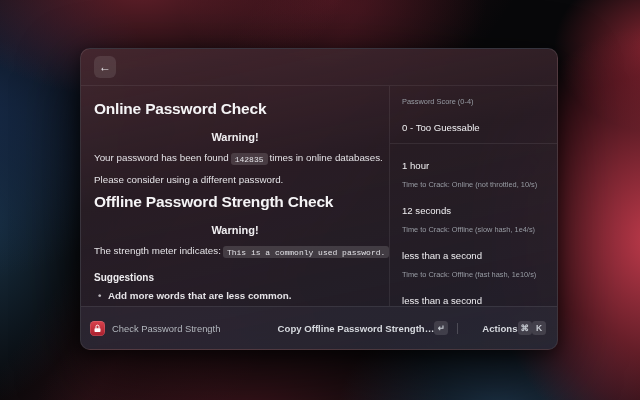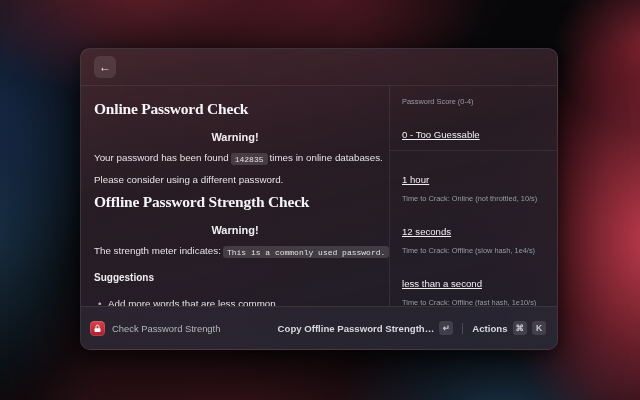--- a/index.html
+++ b/index.html
@@ -37,49 +37,49 @@
   .header { height:37px; flex:0 0 37px; display:flex; align-items:center; padding:0 13px;
             border-bottom:1px solid rgba(255,255,255,0.07); }
   .back-btn { width:22px; height:22px; border:none; border-radius:6px; cursor:pointer;
               background:rgba(255,255,255,0.10); color:#e8e6ea; font-size:12px; line-height:1;
               display:flex; align-items:center; justify-content:center; font-family:inherit; }
 
   .body { flex:1; display:flex; min-height:0; }
   .main { flex:1; padding:8px 13px 0 13px; overflow:hidden; }
   .vdiv { width:1px; background:rgba(255,255,255,0.08); }
 
-  .main h1 { font-size:15.5px; font-weight:700; letter-spacing:-0.2px; color:#f5f4f6; margin-top:6px;font-family:Liberation Serif, serif; }
+  .main h1 { font-size:15.5px; font-weight:700; letter-spacing:-0.2px; color:#f5f4f6; margin-top:6px; }
   .main h2 { font-size:11px; font-weight:700; color:#f0eef1; margin-top:13px;text-align:center; }
   .main h3 { font-size:10px; font-weight:700; color:#efedf0; margin-top:13px; }
   .main p  { font-size:9.8px; color:#e4e2e6; margin-top:8px; line-height:1.45; white-space:nowrap; }
   .badge   { font-family:"Liberation Mono", monospace; font-size:8px; color:#e2e1e6;
              background:rgba(255,255,255,0.14); border-radius:3px; padding:1.5px 4px; margin:0 2px; }
-  .main ul { list-style:none; margin-top:15px; }
+  .main ul { list-style:none; margin-top:7px;font-weight:bold; }
   .main li { font-size:9.8px; color:#e4e2e6; padding-left:14px; position:relative; }
   .main li::before { content:"•"; position:absolute; left:4px; color:#b9b6bc; }
 
   
   .sidebar { width:167px; flex:0 0 167px; padding:9px 12px; overflow:hidden; }
   .meta-label { font-size:7.4px; color:#989ca4; margin-top:9px; white-space:nowrap; overflow:hidden; }
   .meta-label.first { margin-top:2px; }
-  .meta-value { font-size:9.6px; font-weight:500; color:#f0eff2; margin-top:23px; white-space:nowrap;text-decoration:underline; }
+  .meta-value { font-size:9.6px; font-weight:500; color:#f0eff2; margin-top:16px; white-space:nowrap; }
   .sdiv { height:1px; background:rgba(255,255,255,0.08); margin:10px -12px 1px -12px; }
 
   
   .footer { flex:0 0 24px; display:flex; align-items:center; gap:7px; padding:12px 9px;
             border-top:1px solid rgba(255,255,255,0.08);
             background:rgba(150,172,212,0.05); }
   .app-icon { width:15px; height:15px; border-radius:4.5px; flex:0 0 15px;
               background:linear-gradient(180deg,#d9434e,#a91f2d);
               display:flex; align-items:center; justify-content:center;
               box-shadow:inset 0 0 0 0.5px rgba(255,255,255,0.25); }
   .app-name { font-size:9.4px; color:#b3b7be; }
   .spacer { flex:1; }
-  .f-action { display:flex; align-items:center; gap:5px; background:none; border:none; cursor:pointer;
-              font-family:inherit; font-size:9.6px; font-weight:600; color:#d6d9de; padding:2px 2px; border-radius:5px; }
+  .f-action { display:flex; align-items:center; background:none; border:none; cursor:pointer;
+              font-family:inherit; font-size:9.6px; font-weight:600; color:#d6d9de; padding:2px 2px; border-radius:5px;margin-left:15px; }
   kbd { font-family:"Liberation Sans", sans-serif; font-size:8.5px; color:#c6cad1;
         background:rgba(255,255,255,0.12); border-radius:3.5px; min-width:14px; height:14px;
         display:inline-flex; align-items:center; justify-content:center; padding:0 3px; }
   .fdiv { width:1px; height:11px; background:rgba(255,255,255,0.18); }
 </style>
 </head>
 <body>
 
 <div class="stage">
   <div class="window">

